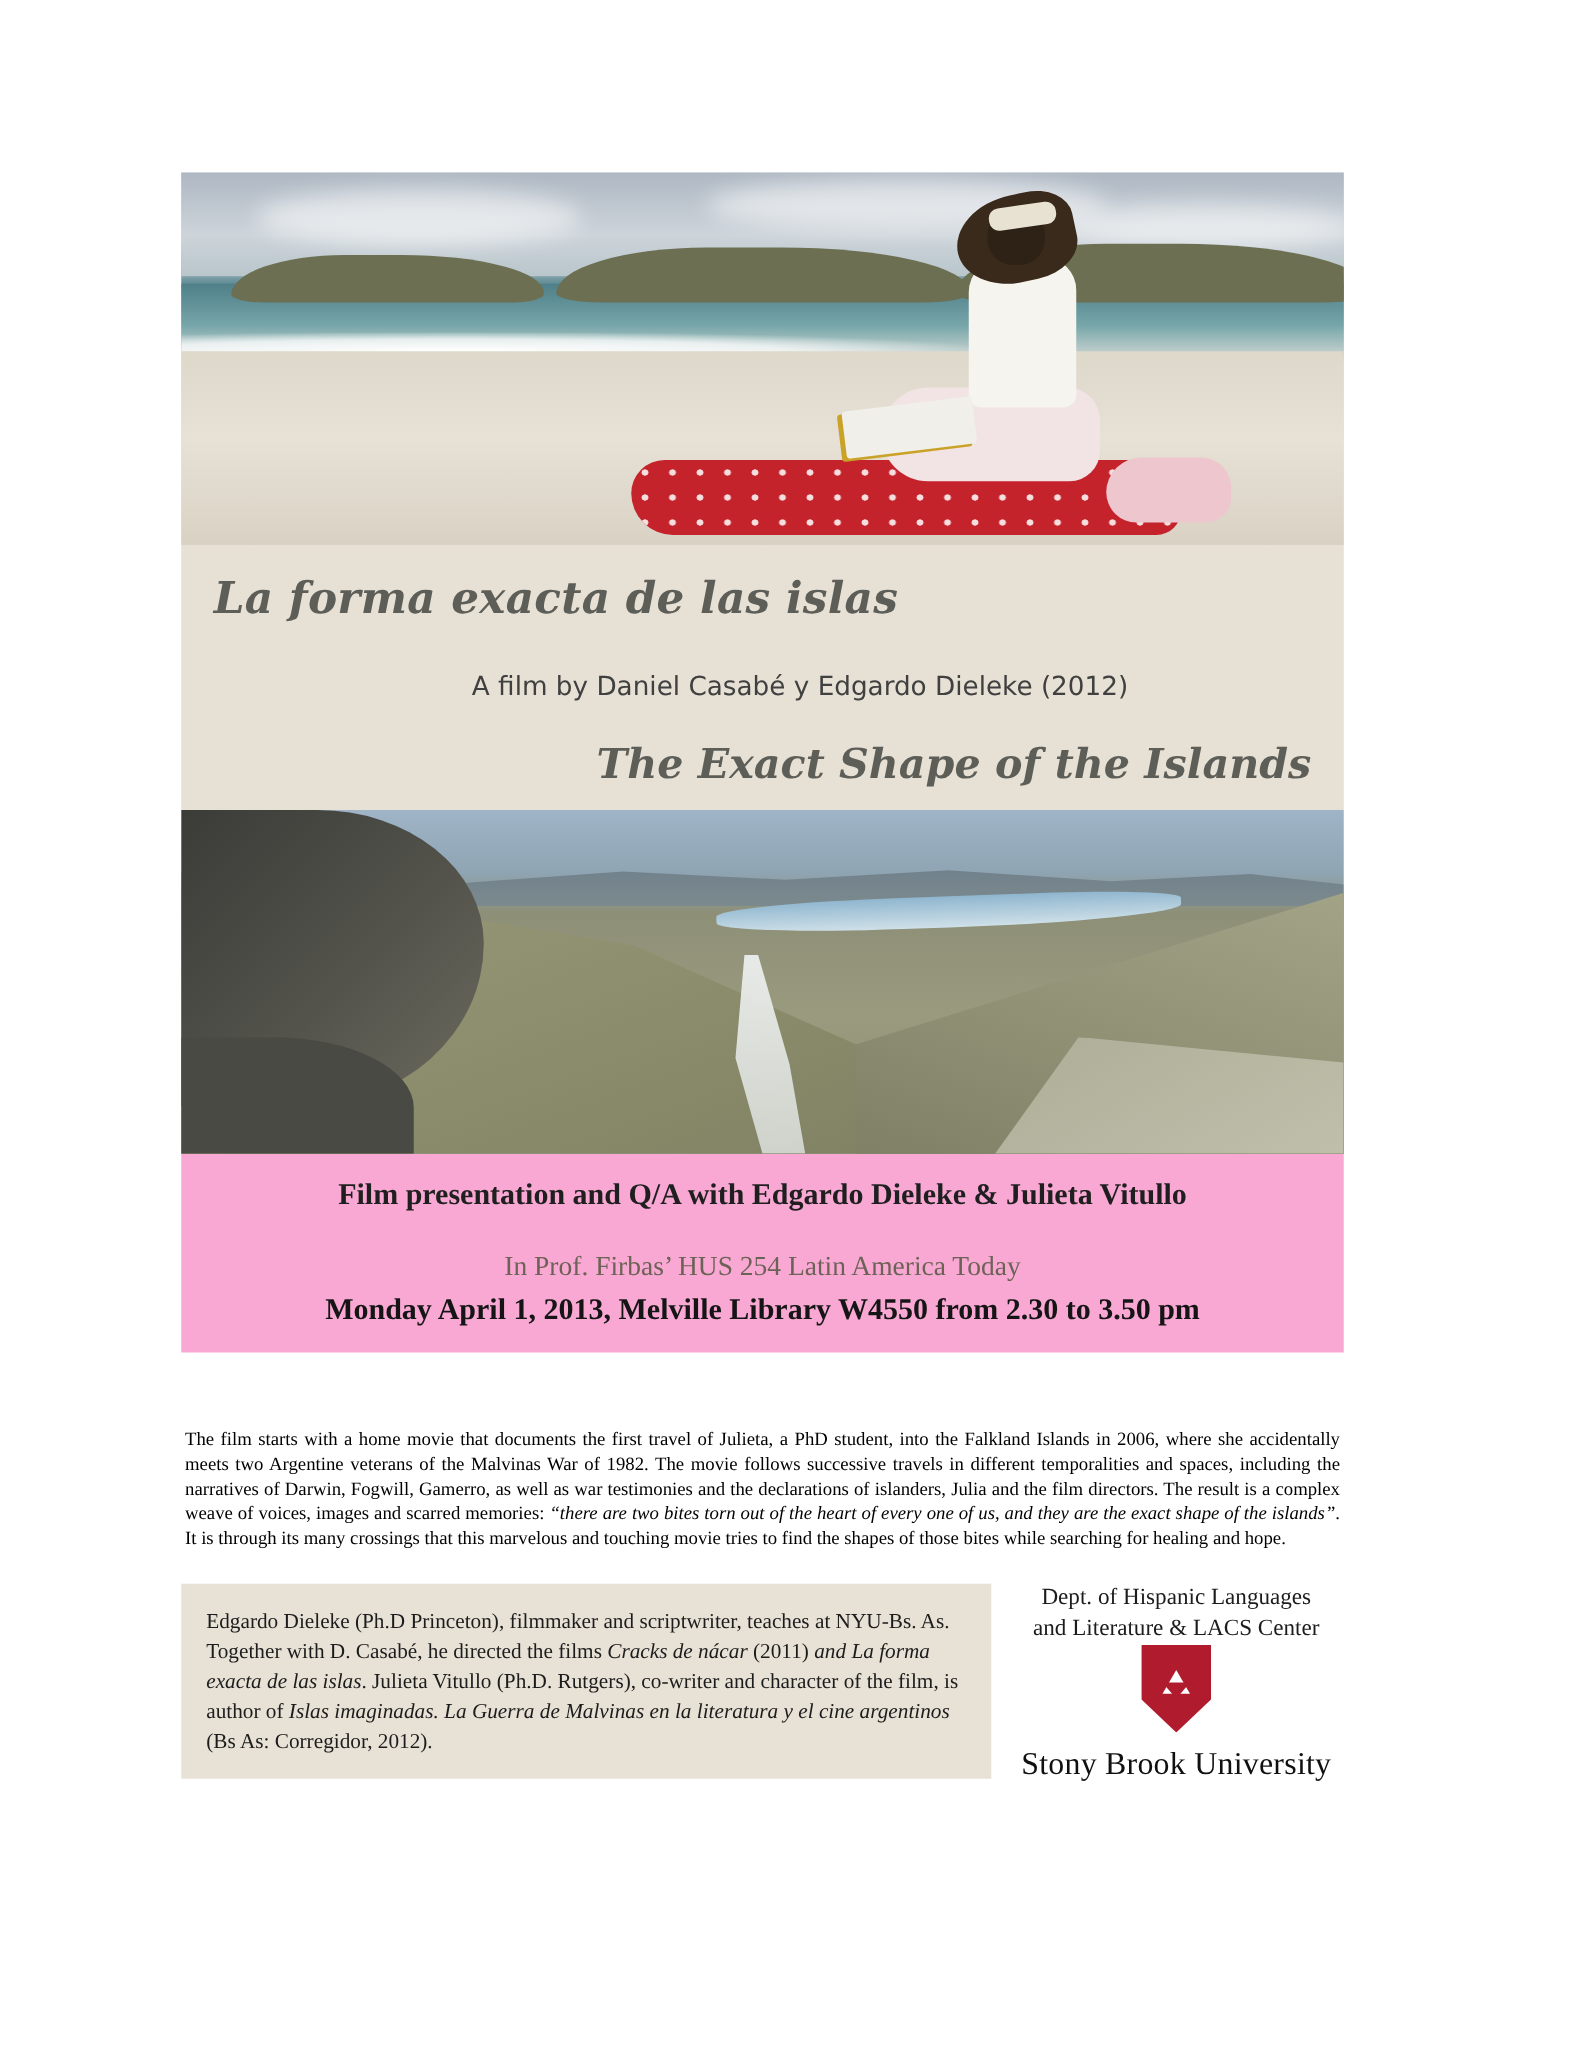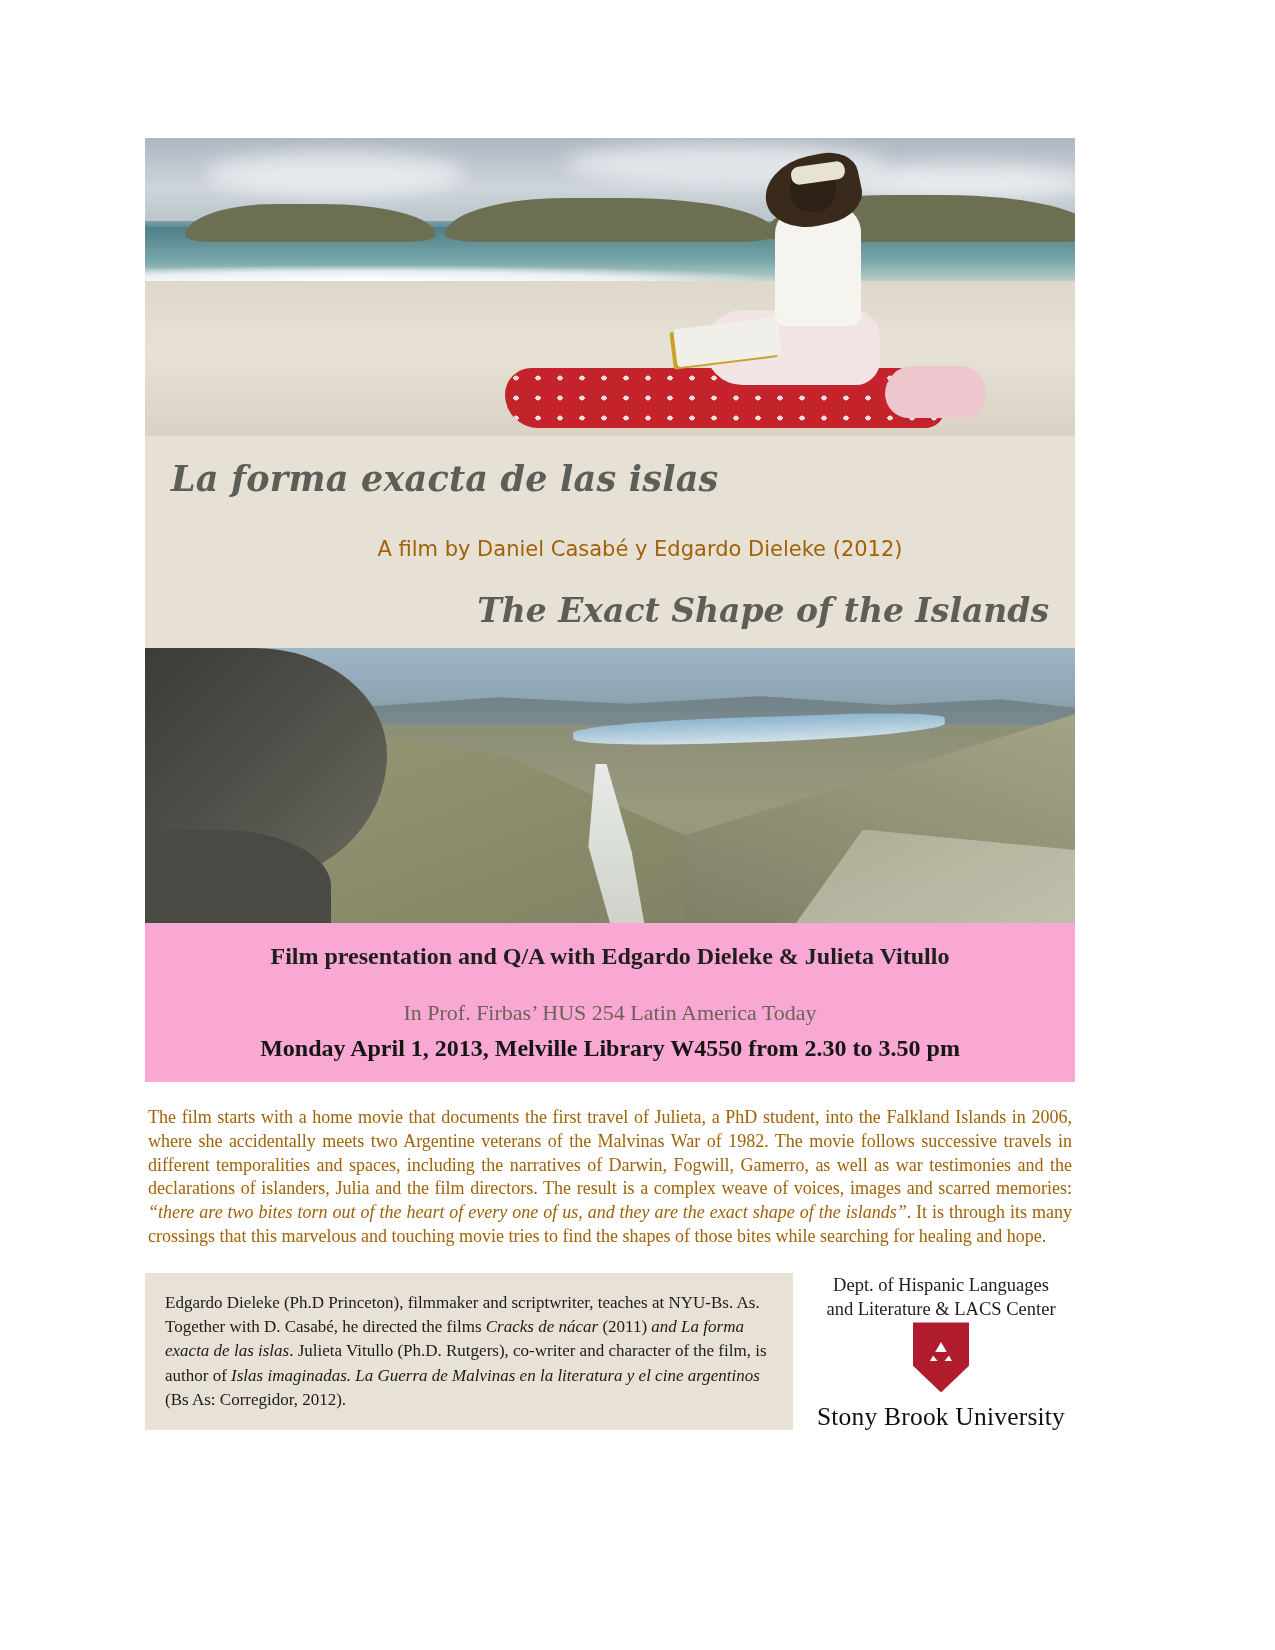--- a/index.html
+++ b/index.html
@@ -111,21 +111,21 @@
     font-style: italic;
     font-weight: bold;
     font-size: 35px;
     color: #5e5e58;
     letter-spacing: 0.2px;
     margin: 6px 0 0 0;
   }
   .credit {
     font-family: "DejaVu Sans", sans-serif;
     font-size: 21px;
-    color: #a16207;
+    color: #404040;
     text-align: center;
     margin: 38px 0 0 0;
     padding-left: 60px;
   }
   .title-en {
     font-family: "DejaVu Serif", serif;
     font-style: italic;
     font-weight: bold;
     font-size: 33px;
     color: #5e5e58;
@@ -215,24 +215,25 @@
     color: #151515;
     margin: 9px 0 0 0;
   }
 
   
   .synopsis {
     width: 930px;
     box-sizing: border-box;
     padding: 24px 3px 0 3px;
     font-family: "Liberation Serif", serif;
-    font-size: 18px;
+    font-size: 15px;
     line-height: 1.32;
     text-align: justify;
-    color: #a16207;
+    color: #000000;
+    margin-top: 37px;
   }
   .synopsis .quote { font-style: italic; }
 
   
   .bottom-row {
     width: 930px;
     display: flex;
     align-items: center;
     margin-top: 22px;
   }

